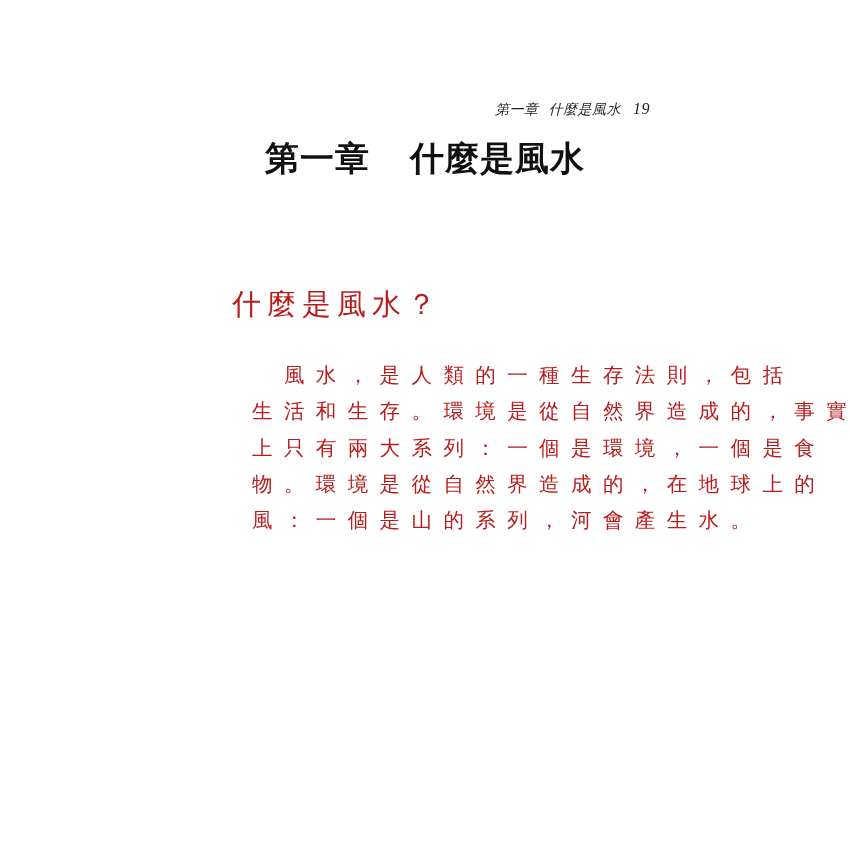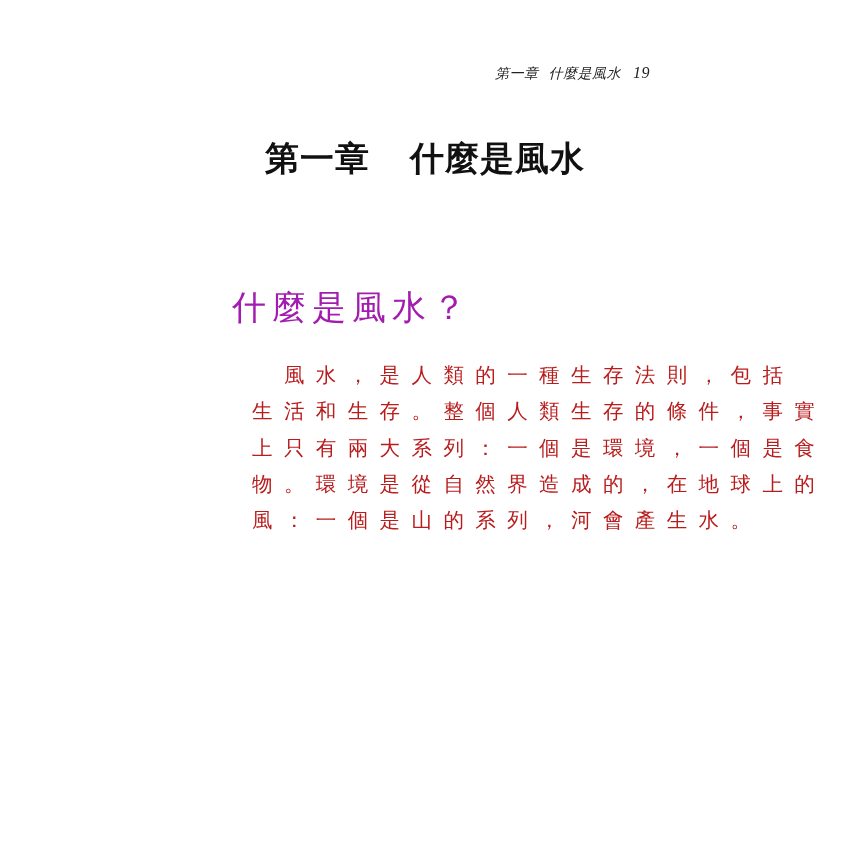--- a/index.html
+++ b/index.html
@@ -33,42 +33,43 @@
       white-space: nowrap;
       letter-spacing: 0.5px;
     }
     .running-header .sep { display: inline-block; width: 10px; }
     .running-header .pgnum {
       display: inline-block;
       margin-left: 12px;
       font-family: "Liberation Serif", serif;
       font-style: italic;
       font-size: 16px;
+      margin-top: 36px;
     }
     .chapter-title {
       position: absolute;
       top: 136px;
       left: 0;
       width: 850px;
       text-align: center;
       font-family: "DejaVu Sans", sans-serif;
       font-weight: bold;
       font-size: 34px;
       color: #111;
       letter-spacing: 1px;
       white-space: nowrap;
     }
     .chapter-title .gap { display: inline-block; width: 40px; }
     .section-heading {
       position: absolute;
       top: 285px;
       left: 232px;
       font-family: "DejaVu Serif", serif;
-      font-size: 34px;
-      color: #a21caf;
+      font-size: 29px;
+      color: #b91c1c;
       letter-spacing: 6px;
       white-space: nowrap;
     }
     .body-text {
       position: absolute;
       top: 357px;
       left: 252px;
       width: 390px;
       font-family: "DejaVu Serif", serif;
       font-size: 20.5px;
@@ -91,19 +92,19 @@
   </div>
 
   <div class="chapter-title">
     <span>第一章</span><span class="gap"></span><span>什麼是風水</span>
   </div>
 
   <div class="section-heading">什麼是風水？</div>
 
   <div class="body-text">
     <span class="line">　風水，是人類的一種生存法則，包括</span>
-    <span class="line">生活和生存。整個人類生存的條件，事實</span>
+    <span class="line">生活和生存。環境是從自然界造成的，事實</span>
     <span class="line">上只有兩大系列：一個是環境，一個是食</span>
     <span class="line">物。環境是從自然界造成的，在地球上的</span>
     <span class="line">風：一個是山的系列，河會產生水。</span>
   </div>
 
 </div>
 
 </body></html>

